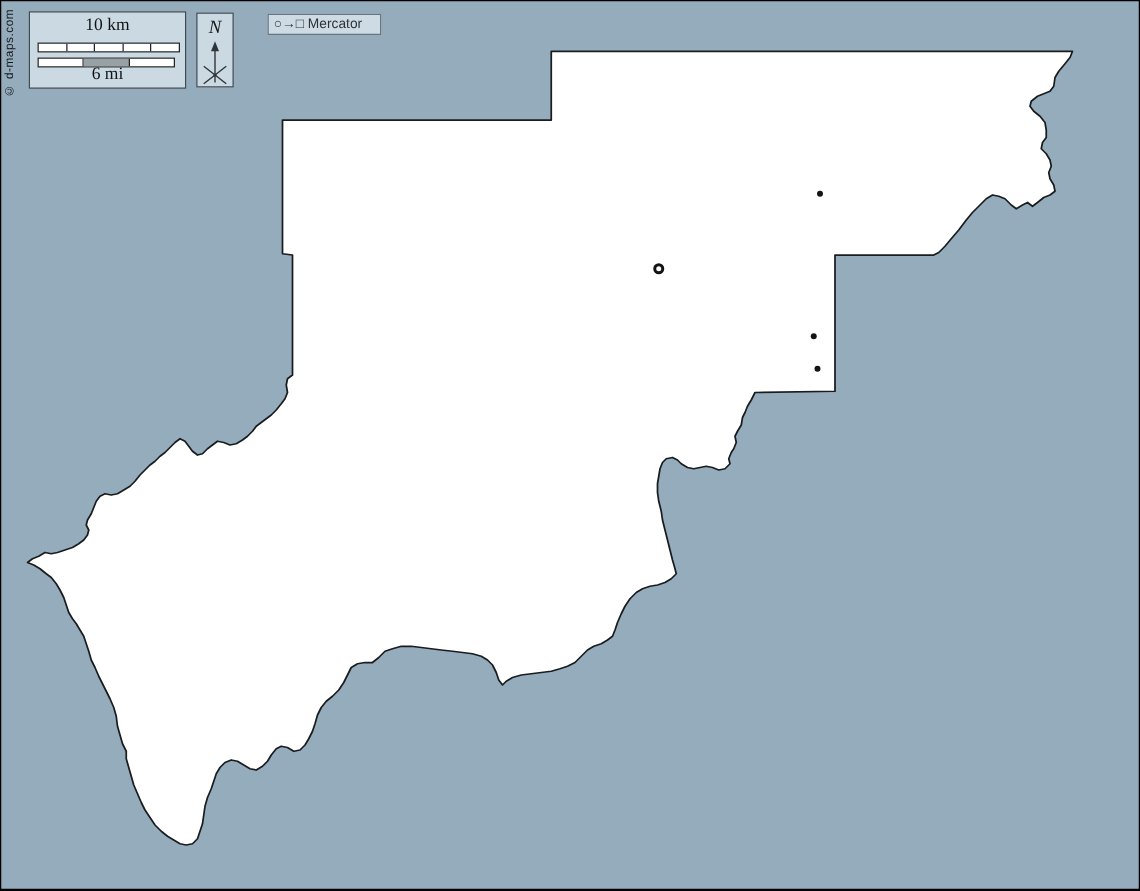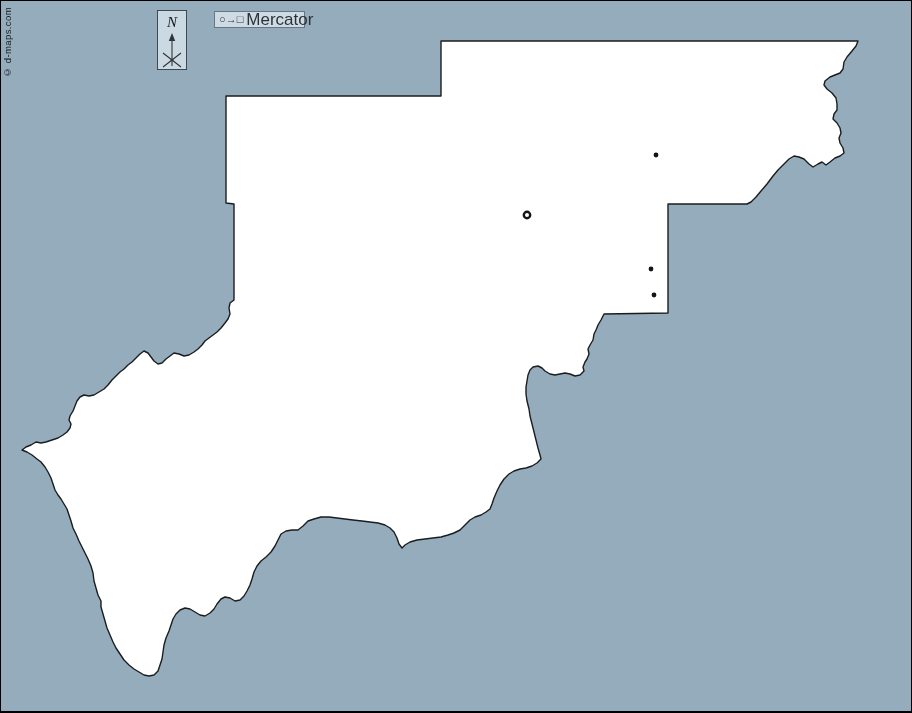--- a/index.html
+++ b/index.html
@@ -51,37 +51,53 @@
     font-size:15px; color:#14181a; margin-top:3px;
   }
   #compass-svg { display:block; margin:1px auto 0 auto; }
 
   #proj-box {
     left:213px; top:10px; width:91px; height:17px;
     background:#cfdbe4; border:1px solid #68767f;
     display:flex; align-items:center; padding:0 4px; gap:3px;
   }
   #proj-symbols { font-size:11px; color:#2c3338; line-height:1; }
-  #proj-name { font-size:17px; color:#2c3338; line-height:1; }
+  #proj-name { font-size:11px; color:#2c3338; line-height:1; }
 </style>
 </head>
 <body>
 
 <div id="page" style="background: rgb(149, 172, 189);">
 
   <svg id="map-svg" width="912" height="713" viewBox="0 0 912 713">
     <polygon id="region-outline" stroke-width="1.4" stroke-linejoin="round" points="440,40 857,40 855,45 851,50 846,56 843,61 842,68 839,72 834,74 829,76 824,80 823,84 826,88 831,92 835,97 836,103 836,109 833,113 832,118 836,122 839,127 840,132 838,137 839,142 842,147 843,152 839,155 834,157 829,161 825,164 821,161 817,163 812,166 808,163 803,158 798,156 793,155 788,158 783,163 777,169 772,175 766,183 760,190 755,196 750,201 746,203 667,203 667,312 603,313 600,319 597,324 595,329 593,333 592,339 589,344 587,348 588,353 586,358 584,361 582,366 583,370 579,374 574,375 569,373 564,372 559,373 554,374 549,373 544,370 541,367 537,365 532,366 529,369 527,374 526,380 525,386 525,393 526,400 528,408 529,415 531,423 533,431 535,439 537,447 539,454 540,458 536,462 531,465 525,467 519,468 513,470 508,473 503,478 499,484 496,490 493,497 491,503 489,508 485,511 480,514 474,516 469,519 464,524 459,529 453,532 447,534 440,536 432,537 424,538 416,539 409,541 404,544 401,547 398,543 396,537 393,531 389,527 384,524 377,522 369,521 361,520 352,519 344,518 336,517 328,516 320,516 313,518 307,520 302,525 297,529 291,529 285,530 280,533 277,539 274,545 270,551 265,556 260,560 256,565 253,571 251,578 249,584 246,590 243,595 239,599 234,600 229,597 224,596 220,598 216,603 213,608 209,612 204,615 199,614 194,611 189,608 184,607 179,609 175,613 172,618 170,624 168,630 165,637 163,644 162,651 161,658 159,664 157,670 153,674 148,675 143,674 138,671 133,668 128,664 123,659 119,653 115,647 112,641 109,634 106,627 104,620 102,613 100,606 100,600 97,594 95,587 93,580 92,572 90,565 87,558 84,552 81,546 78,540 75,533 72,527 70,520 68,514 66,508 63,503 60,498 57,494 54,489 52,483 50,477 47,471 44,466 40,461 36,458 31,454 26,451 21,449 25,446 30,444 35,441 40,442 45,441 51,439 57,437 62,434 66,431 69,427 70,423 68,419 69,415 72,410 74,405 76,400 79,396 83,394 88,395 93,394 98,391 103,388 107,384 111,379 115,375 119,371 123,368 127,364 131,361 135,357 139,353 143,350 147,352 150,356 153,360 157,363 161,362 165,358 169,355 173,352 178,353 183,355 188,354 193,351 197,348 201,344 204,340 208,337 212,334 216,331 220,327 224,322 227,318 229,313 228,307 229,302 233,299 233,203 225,202 225,95 440,95" fill="#ffffff" stroke="#1a1d1f"></polygon>
     <circle id="city-ring" r="3.2" stroke-width="2.4" fill="#ffffff" cx="526" cy="214" stroke="#141414"></circle>
     <circle class="town-dot" r="2.4" cx="655" cy="154" fill="#141414"></circle>
     <circle class="town-dot" r="2.4" cx="650" cy="268" fill="#141414"></circle>
     <circle class="town-dot" r="2.4" cx="653" cy="294" fill="#141414"></circle>
   </svg>
 
   <div id="credit">© d-maps.com</div>
 
+  <div id="scale-box" class="panel">
+    <div id="km-label" class="scale-label">10 km</div>
+    <div id="km-bar" class="bar">
+        <div class="seg"></div>
+        <div class="seg"></div>
+        <div class="seg"></div>
+        <div class="seg"></div>
+        <div class="seg"></div>
+      </div>
+    <div id="mi-bar" class="bar">
+        <div class="seg"></div>
+        <div class="seg gray"></div>
+        <div class="seg"></div>
+      </div>
+    <div id="mi-label" class="scale-label">6 mi</div>
+  </div>
 
   <div id="north-box" class="panel">
     <div id="north-label">N</div>
     <svg id="compass-svg" width="26" height="36" viewBox="0 0 26 36">
       <g stroke="#2e3437" stroke-width="1.1" fill="none">
         <line x1="13" y1="34" x2="13" y2="6"></line>
         <line x1="4" y1="21" x2="22" y2="35"></line>
         <line x1="22" y1="21" x2="4" y2="35"></line>
       </g>
       <polygon points="13,1 9.8,9 16.2,9" fill="#2e3437"></polygon>

